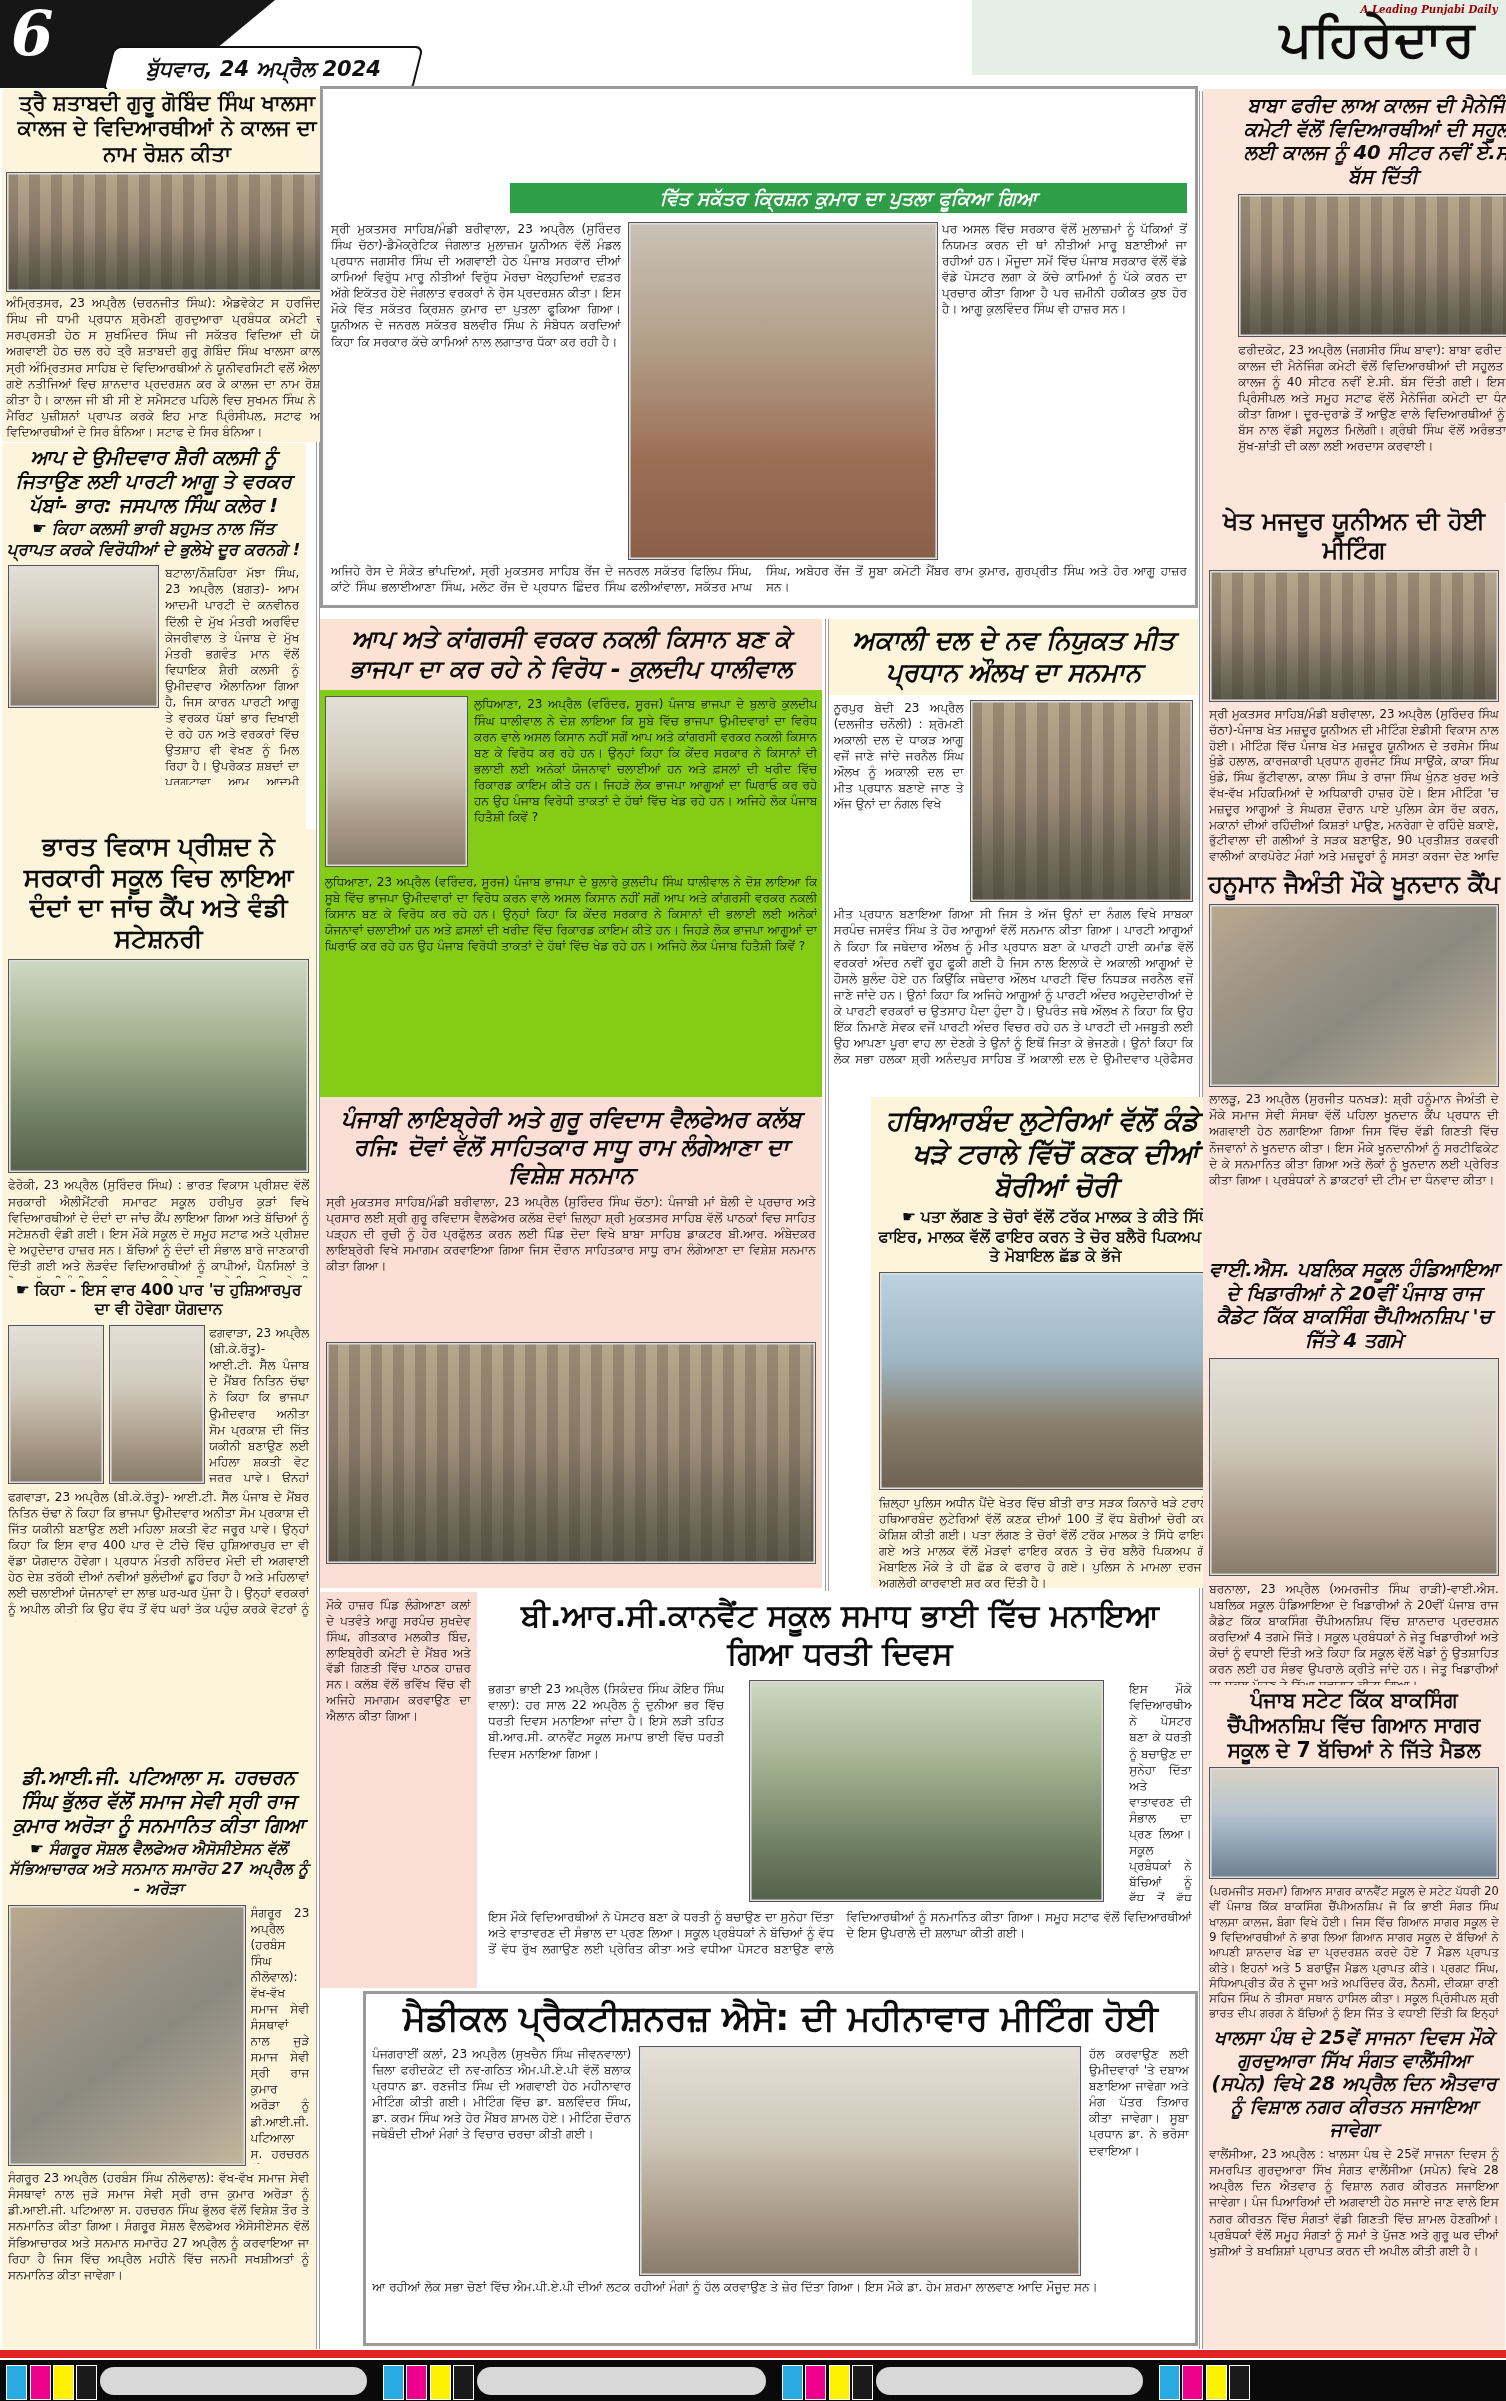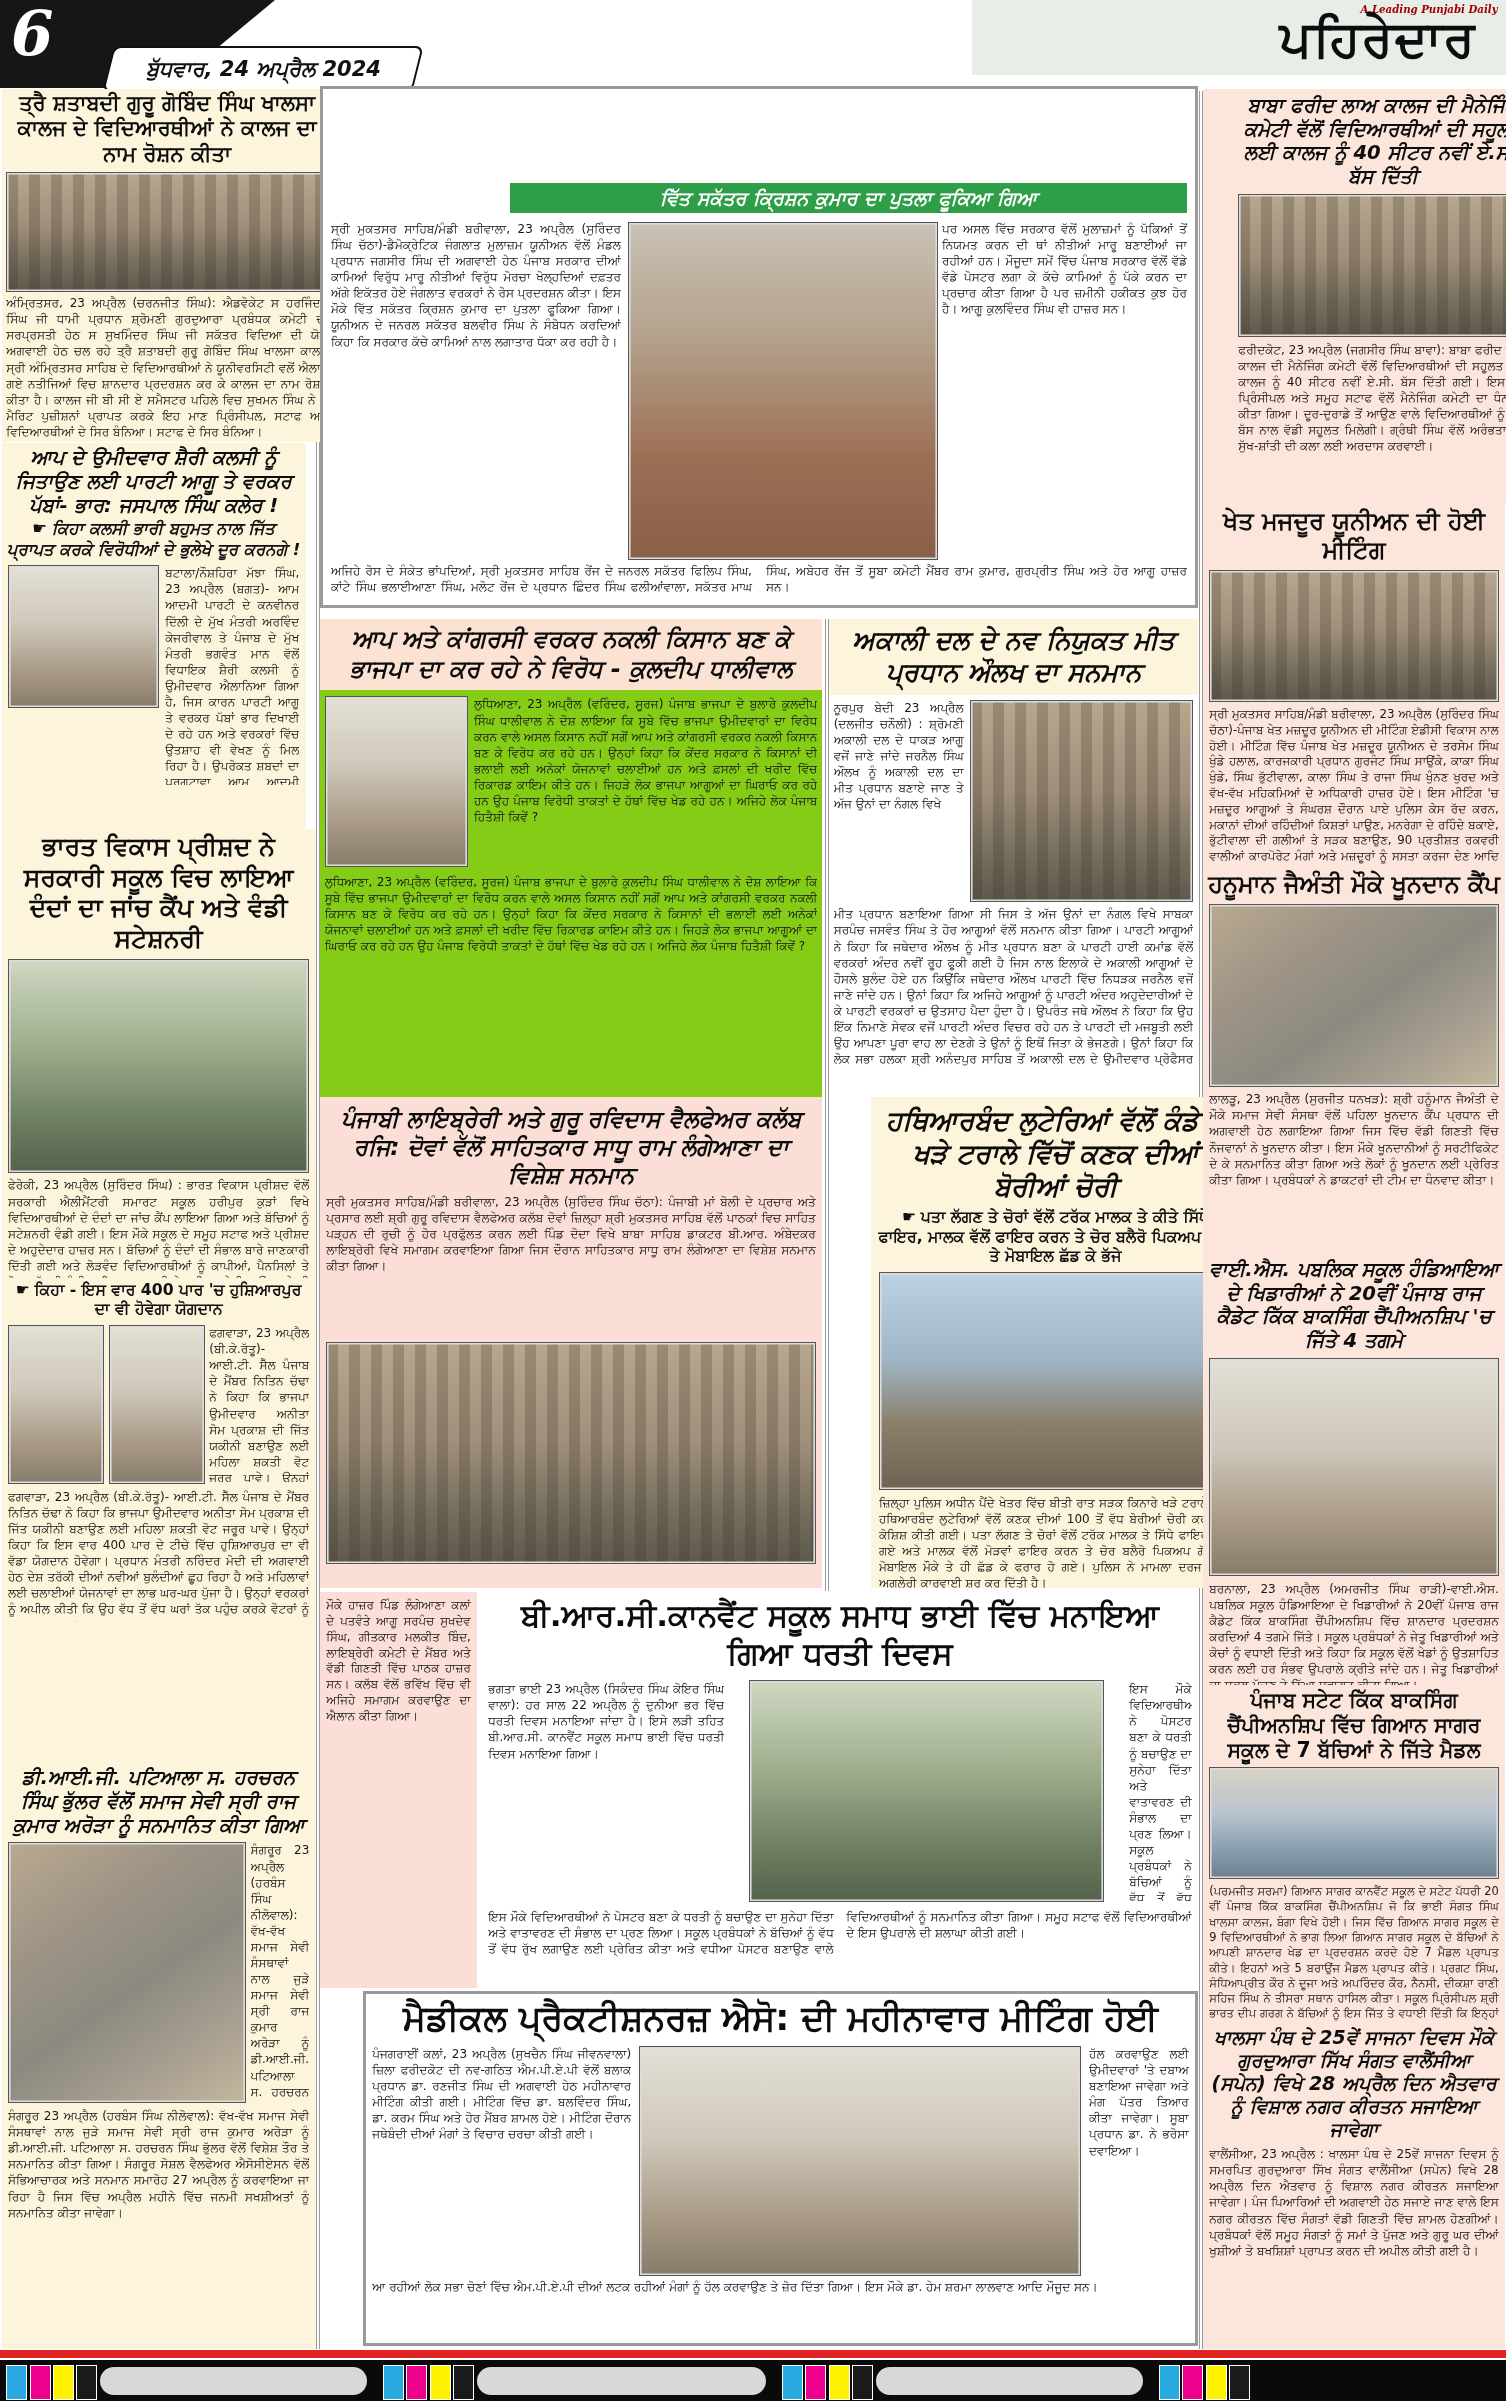--- a/index.html
+++ b/index.html
@@ -108,20 +108,23 @@
     <div style="display:flex;gap:4.7px;margin:4.7px 6.3px;">
       <div class="photo room" style="width:94px;height:157px;"></div>
       <div class="photo room" style="width:94px;height:157px;"></div>
       <div class="body-txt" style="flex:1;height:157px;">ਫਗਵਾੜਾ, 23 ਅਪ੍ਰੈਲ (ਬੀ.ਕੇ.ਰੱਤੂ)- ਆਈ.ਟੀ. ਸੈੱਲ ਪੰਜਾਬ ਦੇ ਮੈਂਬਰ ਨਿਤਿਨ ਚੱਢਾ ਨੇ ਕਿਹਾ ਕਿ ਭਾਜਪਾ ਉਮੀਦਵਾਰ ਅਨੀਤਾ ਸੋਮ ਪ੍ਰਕਾਸ਼ ਦੀ ਜਿੱਤ ਯਕੀਨੀ ਬਣਾਉਣ ਲਈ ਮਹਿਲਾ ਸ਼ਕਤੀ ਵੋਟ ਜਰੂਰ ਪਾਵੇ। ਉਨ੍ਹਾਂ ਕਿਹਾ ਕਿ ਇਸ ਵਾਰ 400 ਪਾਰ ਦੇ ਟੀਚੇ ਵਿੱਚ ਹੁਸ਼ਿਆਰਪੁਰ ਦਾ ਵੀ ਵੱਡਾ ਯੋਗਦਾਨ ਹੋਵੇਗਾ। ਪ੍ਰਧਾਨ ਮੰਤਰੀ ਨਰਿੰਦਰ ਮੋਦੀ ਦੀ ਅਗਵਾਈ ਹੇਠ ਦੇਸ਼ ਤਰੱਕੀ ਦੀਆਂ ਨਵੀਆਂ ਬੁਲੰਦੀਆਂ ਛੂਹ ਰਿਹਾ ਹੈ ਅਤੇ ਮਹਿਲਾਵਾਂ ਲਈ ਚਲਾਈਆਂ ਯੋਜਨਾਵਾਂ ਦਾ ਲਾਭ ਘਰ-ਘਰ ਪੁੱਜਾ ਹੈ। ਉਨ੍ਹਾਂ ਵਰਕਰਾਂ ਨੂੰ ਅਪੀਲ ਕੀਤੀ ਕਿ ਉਹ ਵੱਧ ਤੋਂ ਵੱਧ ਘਰਾਂ ਤੱਕ ਪਹੁੰਚ ਕਰਕੇ ਵੋਟਰਾਂ ਨੂੰ ਜਾਗਰੂਕ ਕਰਨ।</div>
     </div>
     <div class="body-txt" style="margin:1.6px 6.3px;height:133px;">ਫਗਵਾੜਾ, 23 ਅਪ੍ਰੈਲ (ਬੀ.ਕੇ.ਰੱਤੂ)- ਆਈ.ਟੀ. ਸੈੱਲ ਪੰਜਾਬ ਦੇ ਮੈਂਬਰ ਨਿਤਿਨ ਚੱਢਾ ਨੇ ਕਿਹਾ ਕਿ ਭਾਜਪਾ ਉਮੀਦਵਾਰ ਅਨੀਤਾ ਸੋਮ ਪ੍ਰਕਾਸ਼ ਦੀ ਜਿੱਤ ਯਕੀਨੀ ਬਣਾਉਣ ਲਈ ਮਹਿਲਾ ਸ਼ਕਤੀ ਵੋਟ ਜਰੂਰ ਪਾਵੇ। ਉਨ੍ਹਾਂ ਕਿਹਾ ਕਿ ਇਸ ਵਾਰ 400 ਪਾਰ ਦੇ ਟੀਚੇ ਵਿੱਚ ਹੁਸ਼ਿਆਰਪੁਰ ਦਾ ਵੀ ਵੱਡਾ ਯੋਗਦਾਨ ਹੋਵੇਗਾ। ਪ੍ਰਧਾਨ ਮੰਤਰੀ ਨਰਿੰਦਰ ਮੋਦੀ ਦੀ ਅਗਵਾਈ ਹੇਠ ਦੇਸ਼ ਤਰੱਕੀ ਦੀਆਂ ਨਵੀਆਂ ਬੁਲੰਦੀਆਂ ਛੂਹ ਰਿਹਾ ਹੈ ਅਤੇ ਮਹਿਲਾਵਾਂ ਲਈ ਚਲਾਈਆਂ ਯੋਜਨਾਵਾਂ ਦਾ ਲਾਭ ਘਰ-ਘਰ ਪੁੱਜਾ ਹੈ। ਉਨ੍ਹਾਂ ਵਰਕਰਾਂ ਨੂੰ ਅਪੀਲ ਕੀਤੀ ਕਿ ਉਹ ਵੱਧ ਤੋਂ ਵੱਧ ਘਰਾਂ ਤੱਕ ਪਹੁੰਚ ਕਰਕੇ ਵੋਟਰਾਂ ਨੂੰ ਜਾਗਰੂਕ ਕਰਨ।</div>
   </div>
 
   <div class="art bg-cream" style="left:1.6px;top:1763px;width:314px;height:586px;">
     <div class="hl" style="font-size:19.6px;font-style:italic;padding:3.1px 3.1px 0;">ਡੀ.ਆਈ.ਜੀ. ਪਟਿਆਲਾ ਸ. ਹਰਚਰਨ ਸਿੰਘ ਭੁੱਲਰ ਵੱਲੋਂ ਸਮਾਜ ਸੇਵੀ ਸ੍ਰੀ ਰਾਜ ਕੁਮਾਰ ਅਰੋੜਾ ਨੂੰ ਸਨਮਾਨਿਤ ਕੀਤਾ ਗਿਆ</div>
+    <div class="sub" style="font-size:15.7px;font-style:italic;padding:1.6px 4.7px;">
+      <span class="pointer">☛</span><span>ਸੰਗਰੂਰ ਸੋਸ਼ਲ ਵੈਲਫੇਅਰ ਐਸੋਸੀਏਸਨ ਵੱਲੋਂ ਸੱਭਿਆਚਾਰਕ ਅਤੇ ਸਨਮਾਨ ਸਮਾਰੋਹ 27 ਅਪ੍ਰੈਲ ਨੂੰ - ਅਰੋੜਾ</span>
+    </div>
     <div style="display:flex;gap:4.7px;margin:4.7px 6.3px;">
       <div class="photo" style="width:236px;height:259px;"></div>
       <div class="body-txt" style="flex:1;height:259px;">ਸੰਗਰੂਰ 23 ਅਪ੍ਰੈਲ (ਹਰਬੰਸ ਸਿੰਘ ਨੀਲੋਵਾਲ): ਵੱਖ-ਵੱਖ ਸਮਾਜ ਸੇਵੀ ਸੰਸਥਾਵਾਂ ਨਾਲ ਜੁੜੇ ਸਮਾਜ ਸੇਵੀ ਸ੍ਰੀ ਰਾਜ ਕੁਮਾਰ ਅਰੋੜਾ ਨੂੰ ਡੀ.ਆਈ.ਜੀ. ਪਟਿਆਲਾ ਸ. ਹਰਚਰਨ ਸਿੰਘ ਭੁੱਲਰ ਵੱਲੋਂ ਵਿਸ਼ੇਸ਼ ਤੌਰ ਤੇ ਸਨਮਾਨਿਤ ਕੀਤਾ ਗਿਆ। ਸੰਗਰੂਰ ਸੋਸ਼ਲ ਵੈਲਫੇਅਰ ਐਸੋਸੀਏਸਨ ਵੱਲੋਂ ਸੱਭਿਆਚਾਰਕ ਅਤੇ ਸਨਮਾਨ ਸਮਾਰੋਹ 27 ਅਪ੍ਰੈਲ ਨੂੰ ਕਰਵਾਇਆ ਜਾ ਰਿਹਾ ਹੈ ਜਿਸ ਵਿੱਚ ਅਪ੍ਰੈਲ ਮਹੀਨੇ ਵਿੱਚ ਜਨਮੀ ਸਖਸ਼ੀਅਤਾਂ ਨੂੰ ਸਨਮਾਨਿਤ ਕੀਤਾ ਜਾਵੇਗਾ।</div>
     </div>
     <div class="body-txt" style="margin:1.6px 6.3px;height:149px;">ਸੰਗਰੂਰ 23 ਅਪ੍ਰੈਲ (ਹਰਬੰਸ ਸਿੰਘ ਨੀਲੋਵਾਲ): ਵੱਖ-ਵੱਖ ਸਮਾਜ ਸੇਵੀ ਸੰਸਥਾਵਾਂ ਨਾਲ ਜੁੜੇ ਸਮਾਜ ਸੇਵੀ ਸ੍ਰੀ ਰਾਜ ਕੁਮਾਰ ਅਰੋੜਾ ਨੂੰ ਡੀ.ਆਈ.ਜੀ. ਪਟਿਆਲਾ ਸ. ਹਰਚਰਨ ਸਿੰਘ ਭੁੱਲਰ ਵੱਲੋਂ ਵਿਸ਼ੇਸ਼ ਤੌਰ ਤੇ ਸਨਮਾਨਿਤ ਕੀਤਾ ਗਿਆ। ਸੰਗਰੂਰ ਸੋਸ਼ਲ ਵੈਲਫੇਅਰ ਐਸੋਸੀਏਸਨ ਵੱਲੋਂ ਸੱਭਿਆਚਾਰਕ ਅਤੇ ਸਨਮਾਨ ਸਮਾਰੋਹ 27 ਅਪ੍ਰੈਲ ਨੂੰ ਕਰਵਾਇਆ ਜਾ ਰਿਹਾ ਹੈ ਜਿਸ ਵਿੱਚ ਅਪ੍ਰੈਲ ਮਹੀਨੇ ਵਿੱਚ ਜਨਮੀ ਸਖਸ਼ੀਅਤਾਂ ਨੂੰ ਸਨਮਾਨਿਤ ਕੀਤਾ ਜਾਵੇਗਾ।</div>
   </div>
 
   <div class="main-frame">
     <div class="green-band">
       <span>ਵਿੱਤ ਸਕੱਤਰ ਕ੍ਰਿਸ਼ਨ ਕੁਮਾਰ ਦਾ ਪੁਤਲਾ ਫੂਕਿਆ ਗਿਆ</span>

